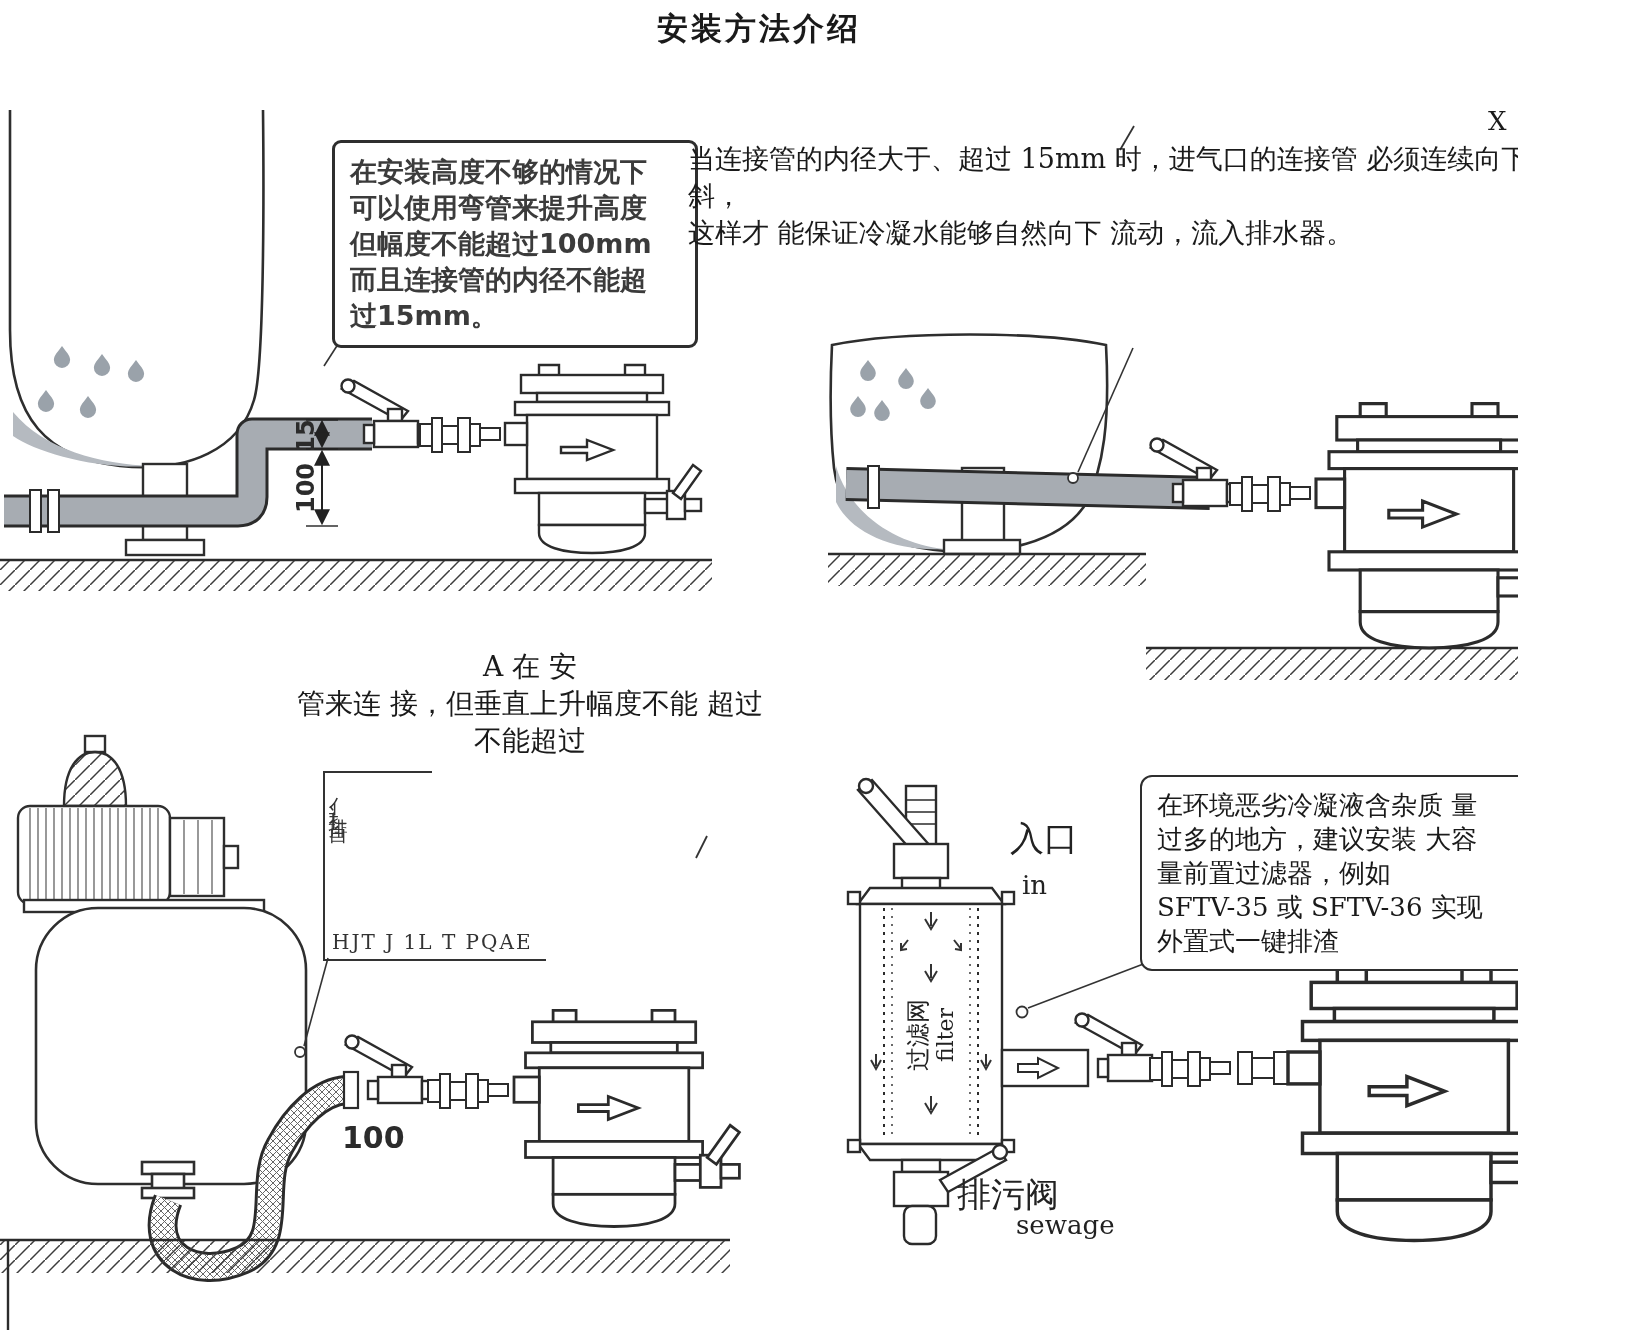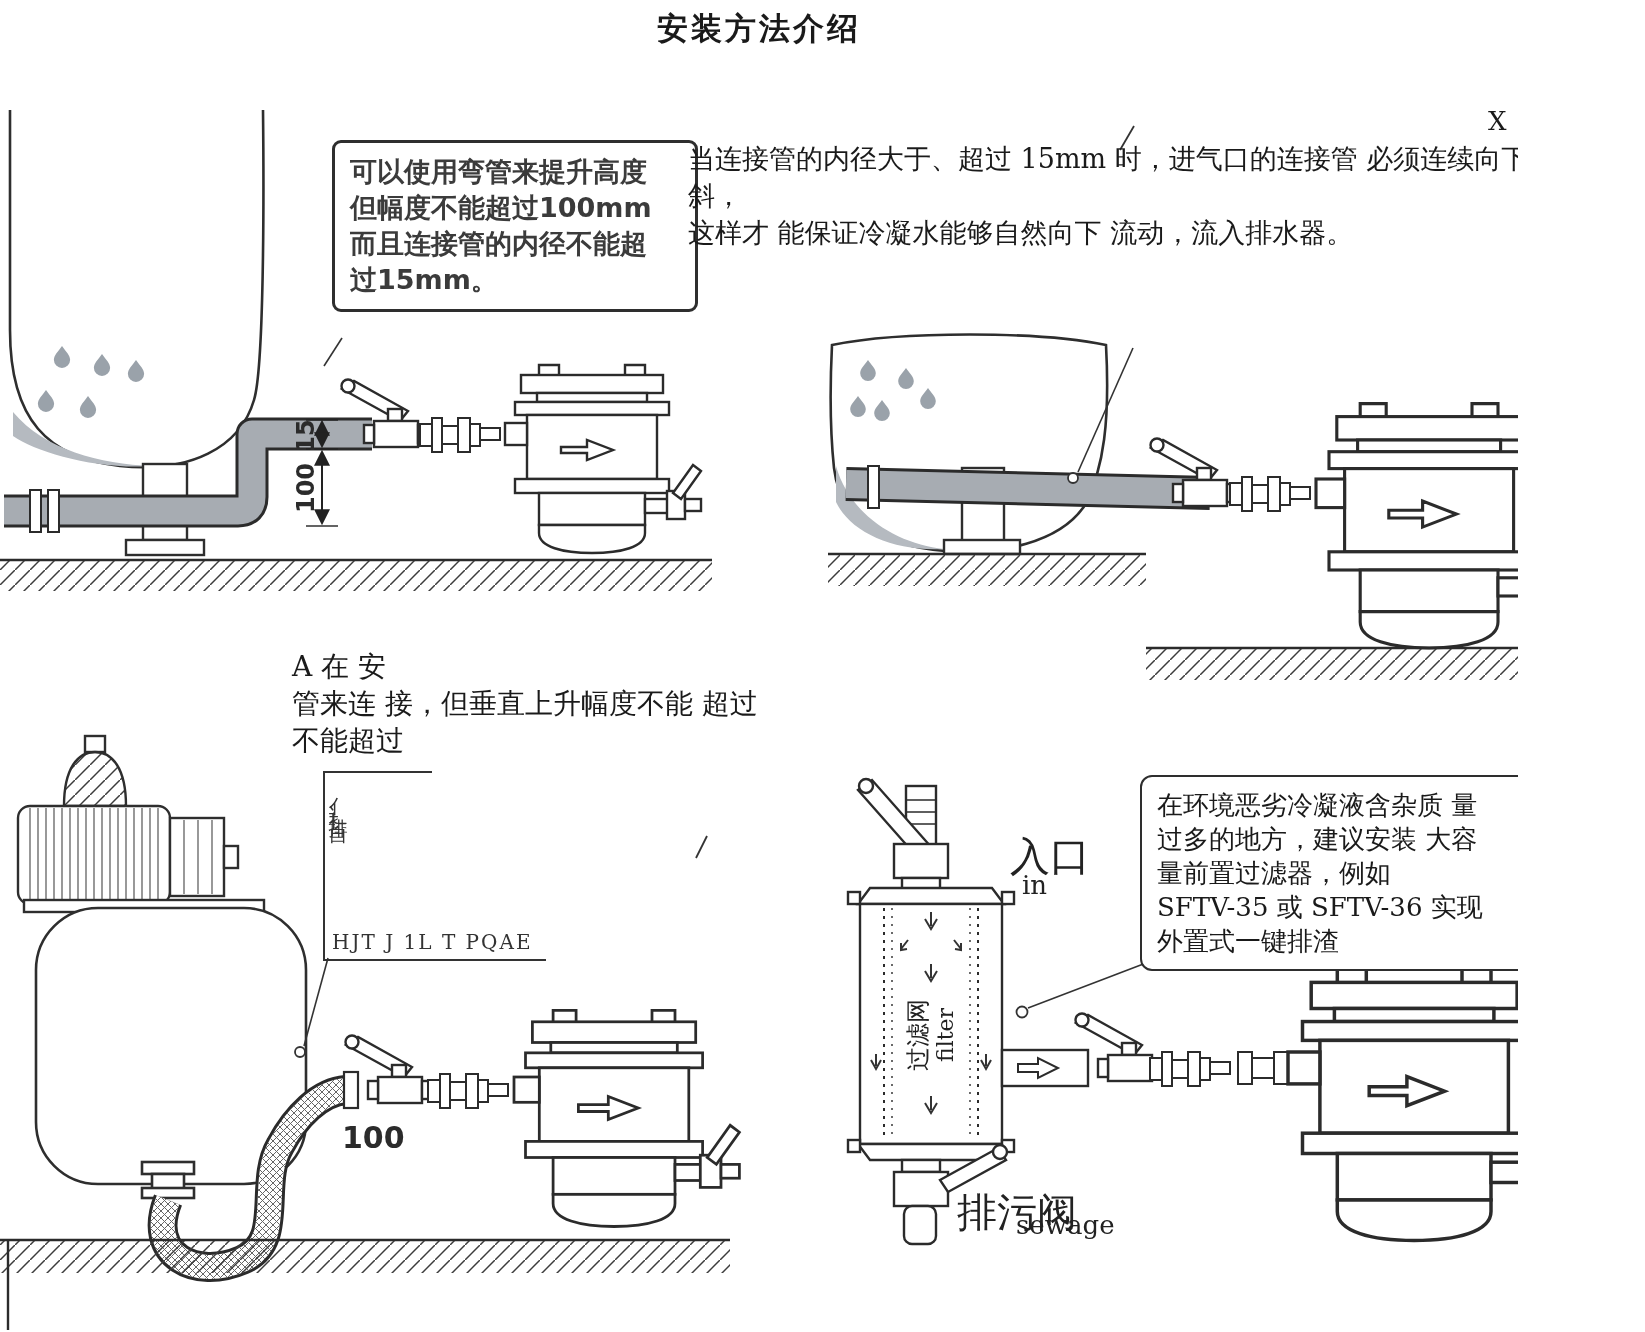--- a/index.html
+++ b/index.html
@@ -5,28 +5,28 @@
   html,body{margin:0;padding:0;background:#fff;}
   .page{position:relative;width:1518px;height:1332px;background:#fff;overflow:hidden;
         font-family:"DejaVu Serif","Liberation Serif",serif;color:#1a1a1a;}
   .abs{position:absolute;}
   .title{left:0;right:0;top:8px;text-align:center;font-size:31px;letter-spacing:3px;font-weight:600;}
   .callout{background:#fff;border:3px solid #2e2e2e;border-radius:9px;padding:11px 15px;}
   .callout-tl{left:332px;top:140px;width:330px;font-family:"DejaVu Sans","Liberation Sans",sans-serif;
               font-weight:bold;color:#3b3b3b;font-size:27px;line-height:36px;}
   .callout-br{left:1140px;top:775px;width:372px;font-size:26px;line-height:34px;border-width:2.4px;border-radius:12px;}
   .para-tr{left:688px;top:140px;width:900px;font-size:27px;line-height:37px;}
-  .para-bl{left:292px;top:648px;width:512px;font-size:28px;line-height:37px;text-align:left;}
+  .para-bl{left:274px;top:648px;width:512px;font-size:28px;line-height:37px;text-align:center;}
   .xmark{left:1488px;top:106px;font-size:26px;}
   .dimlabel{font-size:24px;font-weight:bold;font-family:"DejaVu Sans","Liberation Sans",sans-serif;color:#2b2b2b;text-align:center;}
   .rot{transform:rotate(-90deg);transform-origin:center center;}
   .dim15{left:284px;top:422px;width:44px;}
   .dim100{left:279px;top:474px;width:54px;}
   .dim100bl{left:342px;top:1120px;font-size:30px;}
-  .lbl-cn{font-size:40px;color:#222;margin-top:13px;}
+  .lbl-cn{font-size:34px;color:#222;}
   .lbl-en{font-size:26px;color:#222;}
   .inlet-cn{left:1010px;top:816px;}
   .inlet-en{left:1022px;top:852px;margin-top:18px;}
   .sewage-cn{left:957px;top:1172px;}
   .sewage-en{left:1016px;top:1210px;}
   .filter-label{left:871px;top:995px;width:122px;height:80px;display:flex;flex-direction:column;
                 align-items:center;justify-content:center;transform:rotate(-90deg);
                 font-size:24px;line-height:28px;color:#222;text-align:center;}
   .filter-label .en{font-size:22px;}
   .garbled-v{left:326px;top:782px;height:160px;writing-mode:vertical-rl;font-size:19px;
@@ -259,20 +259,21 @@
       <g>
         <line x1="1146" y1="963" x2="1028" y2="1008" stroke="#333" stroke-width="1.6"></line>
         <circle cx="1022" cy="1012" r="5.5" fill="#fff" stroke="#333" stroke-width="1.8"></circle>
       </g>
     </g>
   </svg>
 
   <div class="abs title">安装方法介绍</div>
 
   <div class="abs callout callout-tl">
+    <div>在安装高度不够的情况下</div>
     <div>可以使用弯管来提升高度</div>
     <div>但幅度不能超过100mm</div>
     <div>而且连接管的内径不能超</div>
     <div>过15mm。</div>
   </div>
   <div class="abs dimlabel rot dim15">15</div>
   <div class="abs dimlabel rot dim100">100</div>
 
   <div class="abs para-tr">
     <div>当连接管的内径大于、超过 15mm 时，进气口的连接管 必须连续向下倾斜，</div>

